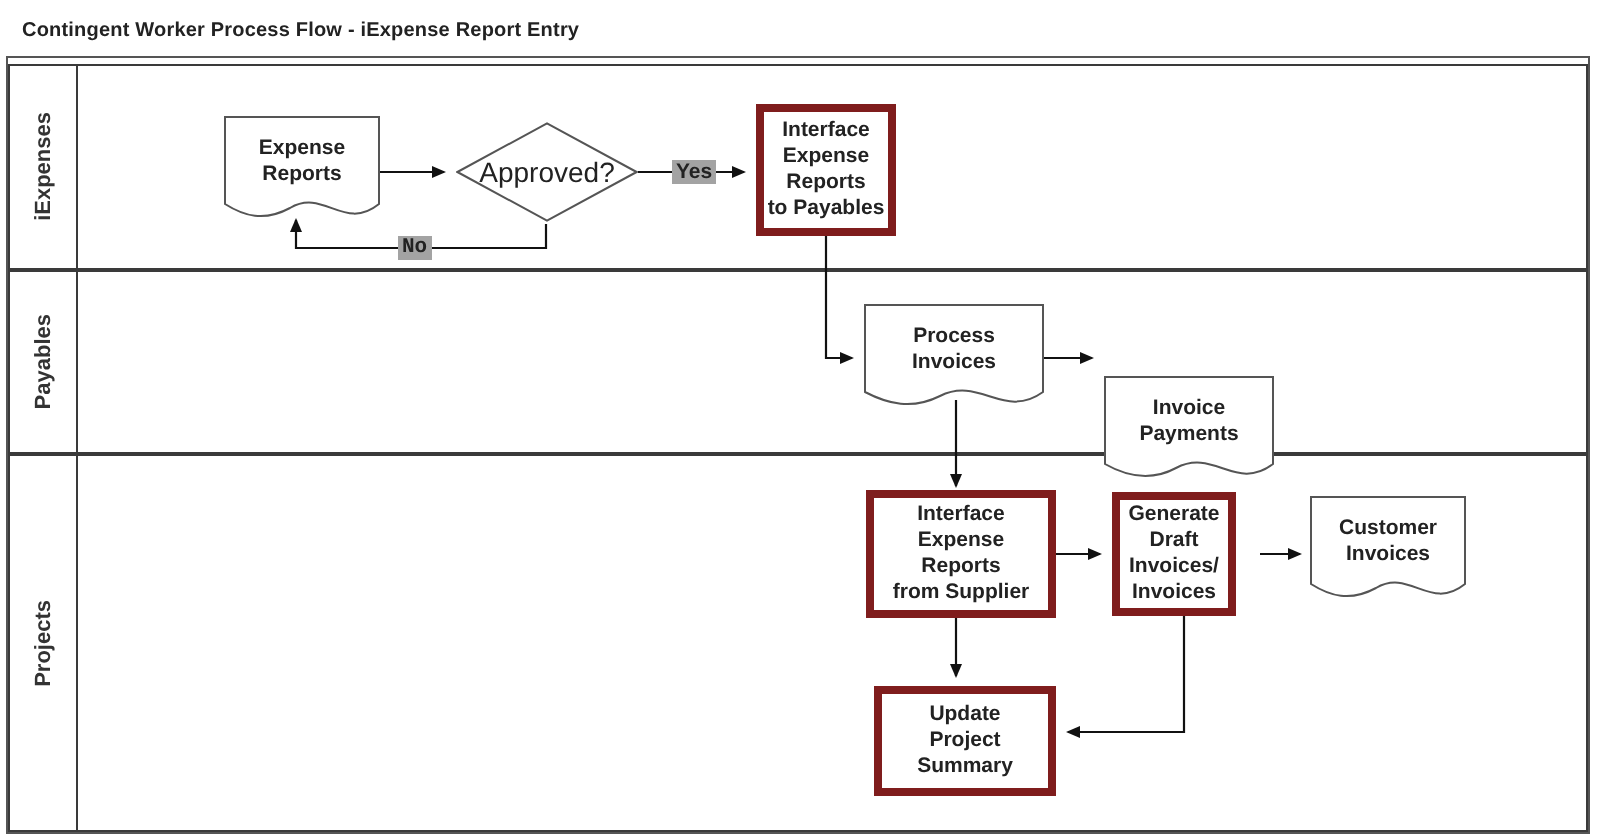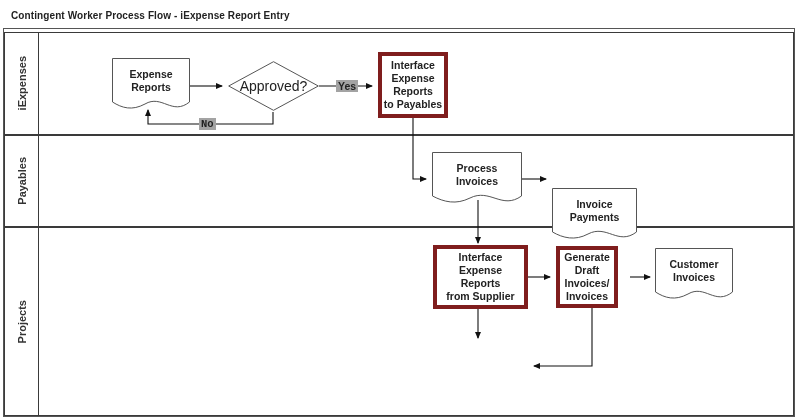--- a/index.html
+++ b/index.html
@@ -283,14 +283,21 @@
   <div class="node document" style="left:655px; top:248px; width:78px; height:54px;">
     <svg class="doc-svg" viewBox="0 0 78 54" preserveAspectRatio="none">
       <path d="M0.5,0.5 L77.5,0.5 L77.5,44 C60,58 50,36 33,46 C20,53 10,50 0.5,44 Z" fill="#ffffff" stroke="#555555" stroke-width="1"></path>
     </svg>
     <div class="doc-label">
       <div>Customer</div>
       <div>Invoices</div>
     </div>
   </div>
 
+  <div class="node process" style="left:437px; top:343px; width:91px; height:55px;">
+    <div>
+      <div>Update</div>
+      <div>Project</div>
+      <div>Summary</div>
+    </div>
+  </div>
 
 </div>
 
 </body></html>

